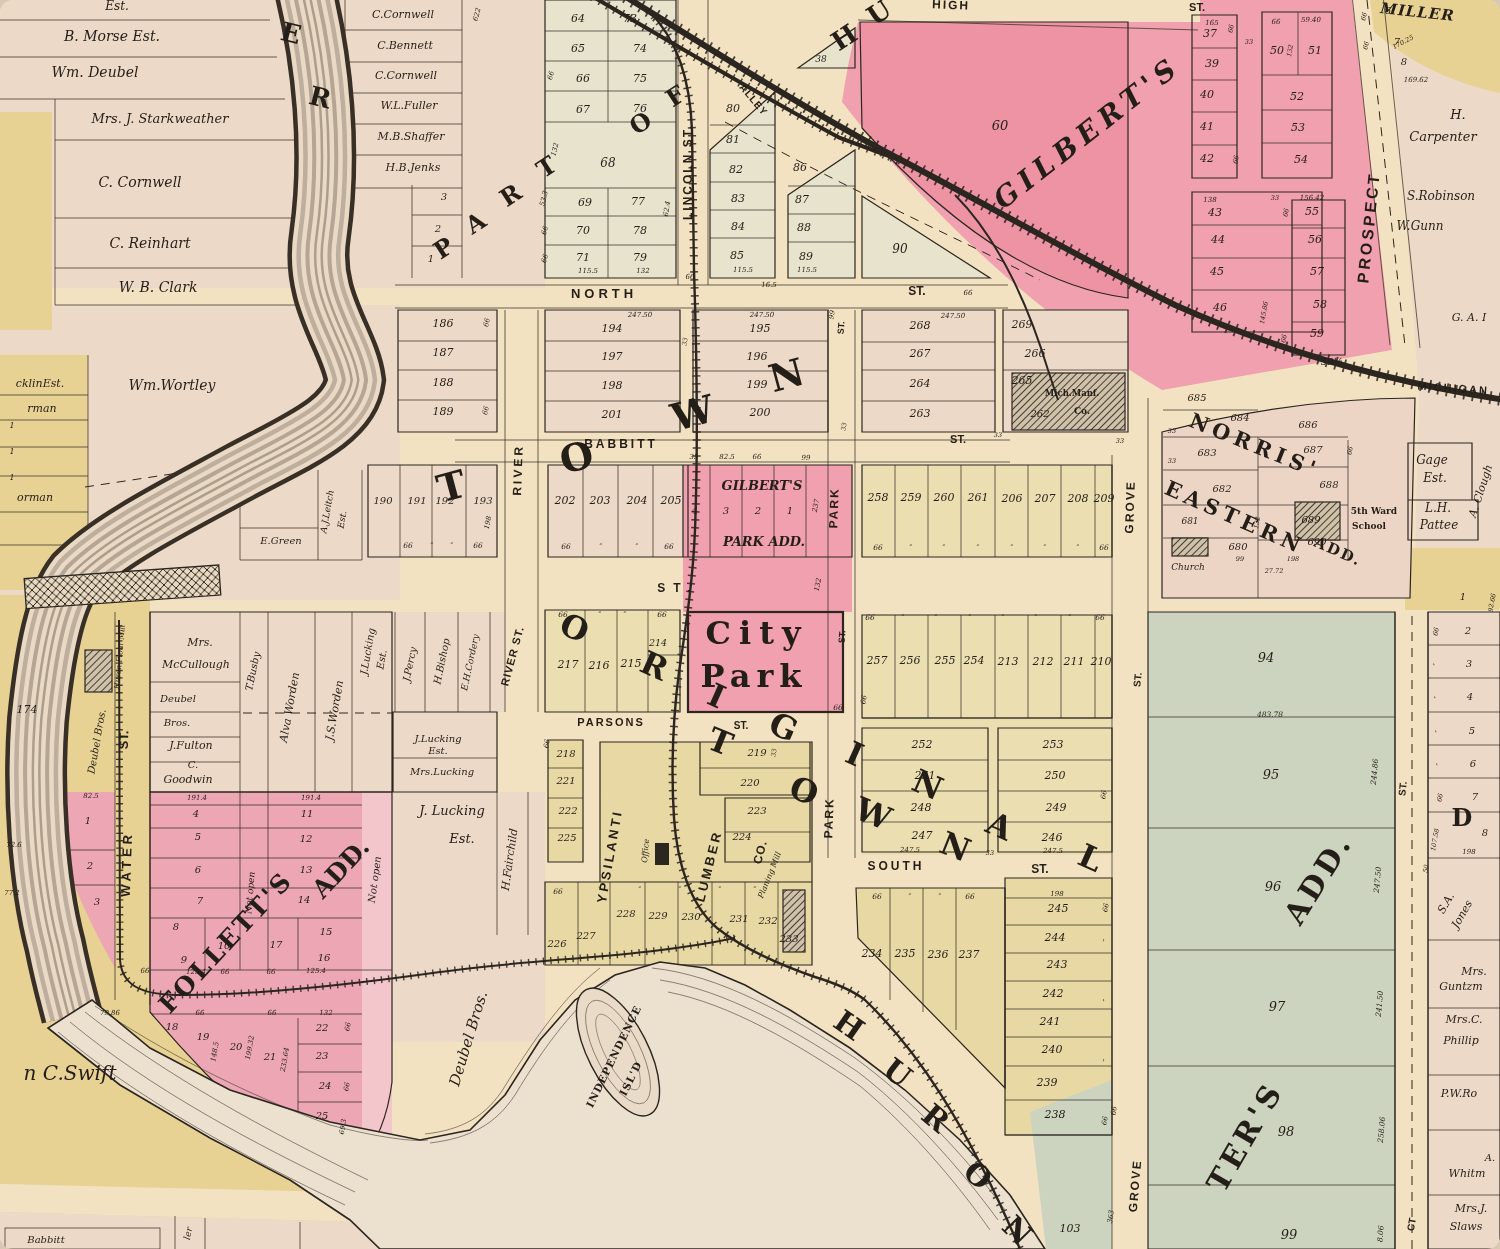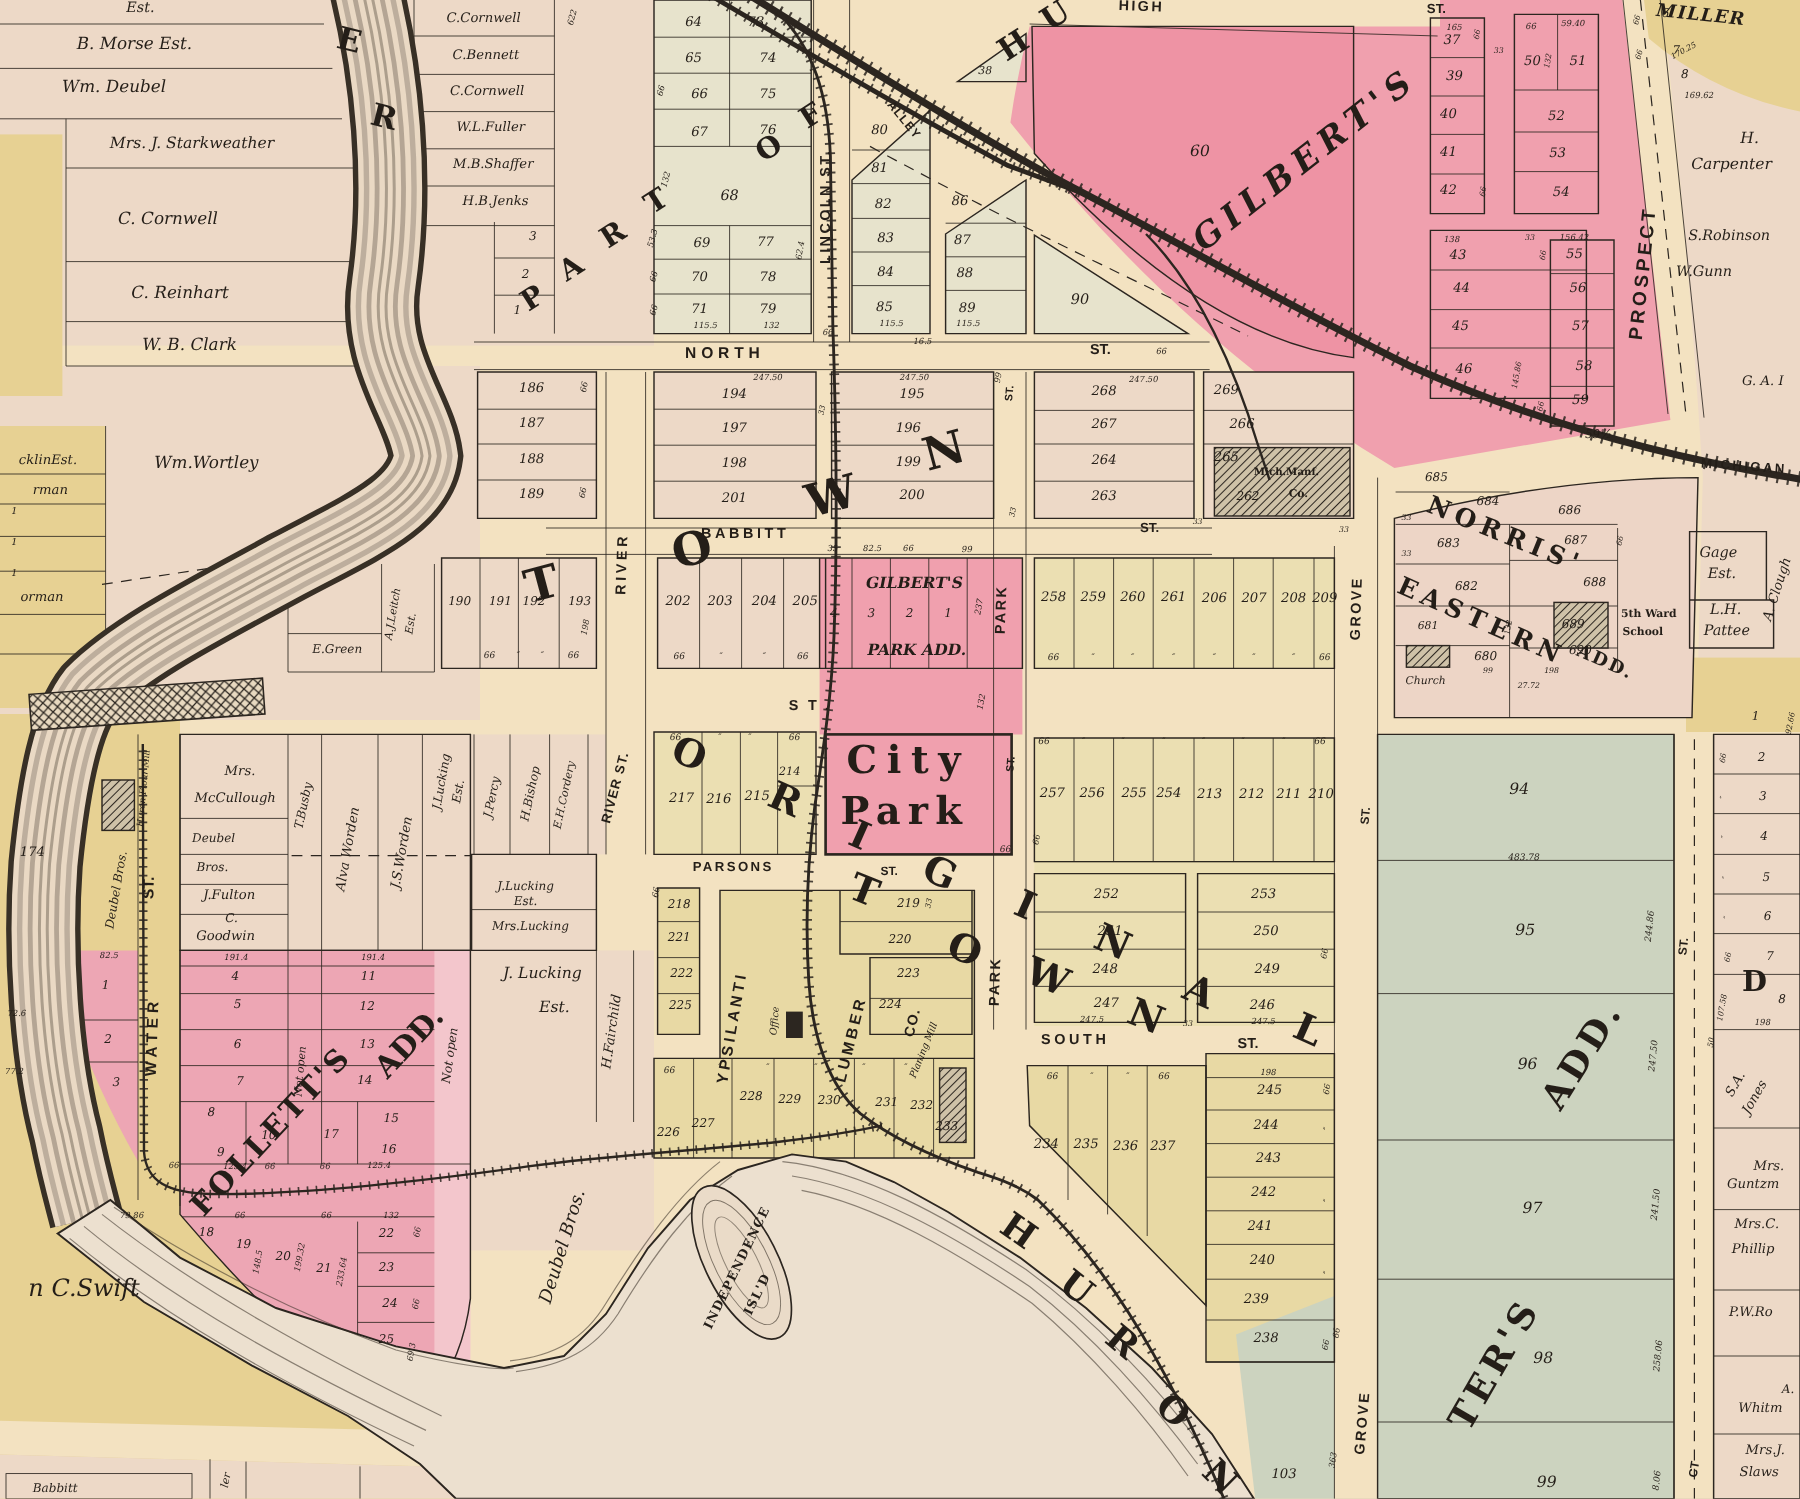--- a/index.html
+++ b/index.html
@@ -1,16 +1,16 @@
 <!DOCTYPE html>
 <html style="--c-street: #f3e2c1; --c-cream: #edd9c7; --c-yellow: #e7d193; --c-sage: #e7e3cc; --c-blockyellow: #e8d9a4; --c-paleyellow: #ebdfb2; --c-pink: #f0a0ae; --c-pinkdeep: #ee93a4; --c-follett: #eda6b4; --c-pinkpale: #f3c6cc; --c-norris: #edd5c6; --c-teal: #ccd3bf; --c-pool: #ece0cf; --c-line: #2c2620; --c-text: #241e18;"><head>
 <meta charset="utf-8">
 <style>
   html,body{margin:0;padding:0;background:#d8c9b2;}
-  .stage{width:1500px;height:1249px;position:relative;overflow:hidden;}
+  .stage{width:1500px;height:1249px;position:relative;overflow:hidden;border-radius:13px;}
   svg{display:block;}
   .blk{fill:none;stroke:var(--c-line);stroke-width:1.2px;}
   .blkb{fill:none;stroke:var(--c-line);stroke-width:2.2px;}
   .thin{fill:none;stroke:var(--c-line);stroke-width:0.7px;}
   .dash{fill:none;stroke:var(--c-line);stroke-width:1px;stroke-dasharray:9 7;}
   .rr{fill:none;stroke:var(--c-line);}
   .lbl{fill:var(--c-text);}
   text.n{font-family:"DejaVu Serif",serif;font-style:italic;}
   text.s{font-family:"Liberation Sans",sans-serif;font-weight:bold;}
   text.d{font-family:"DejaVu Serif",serif;font-weight:bold;}

